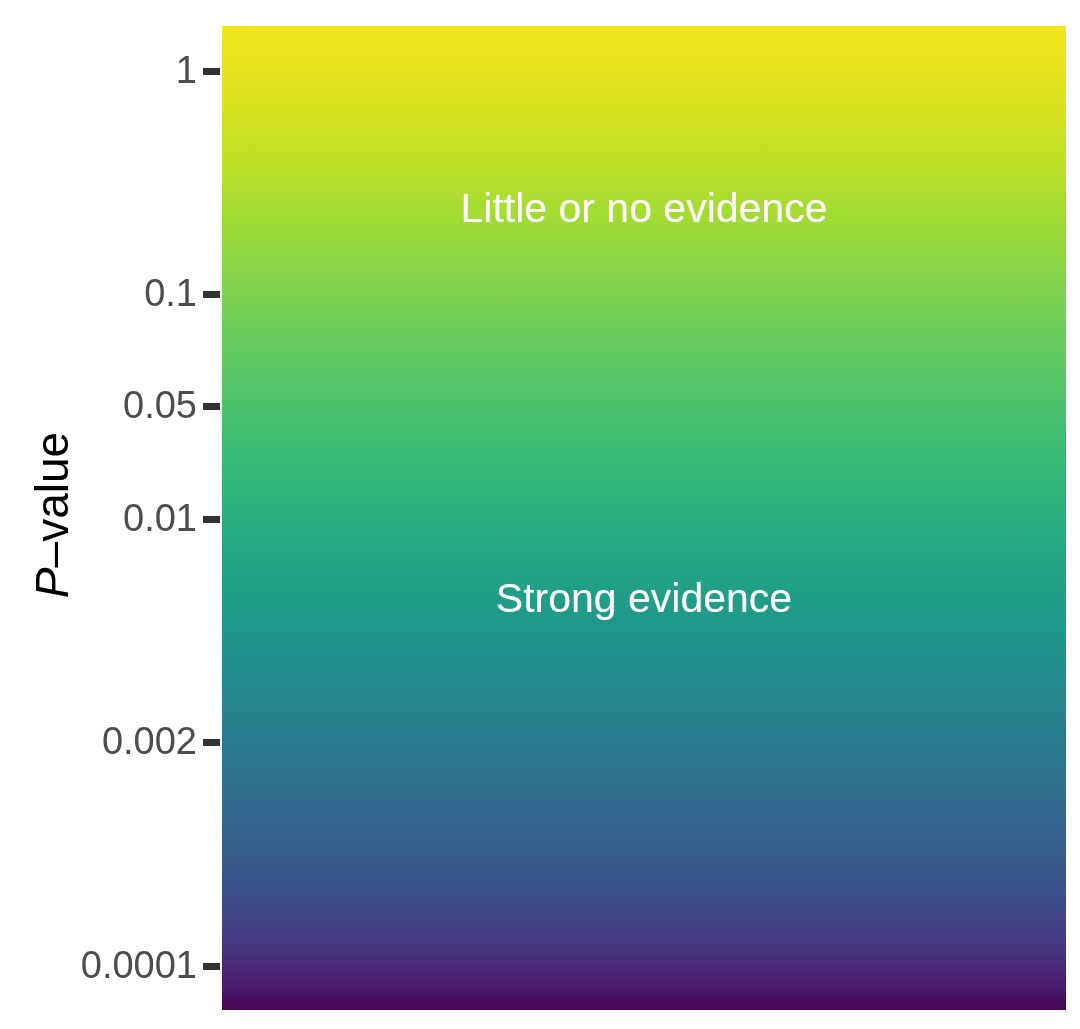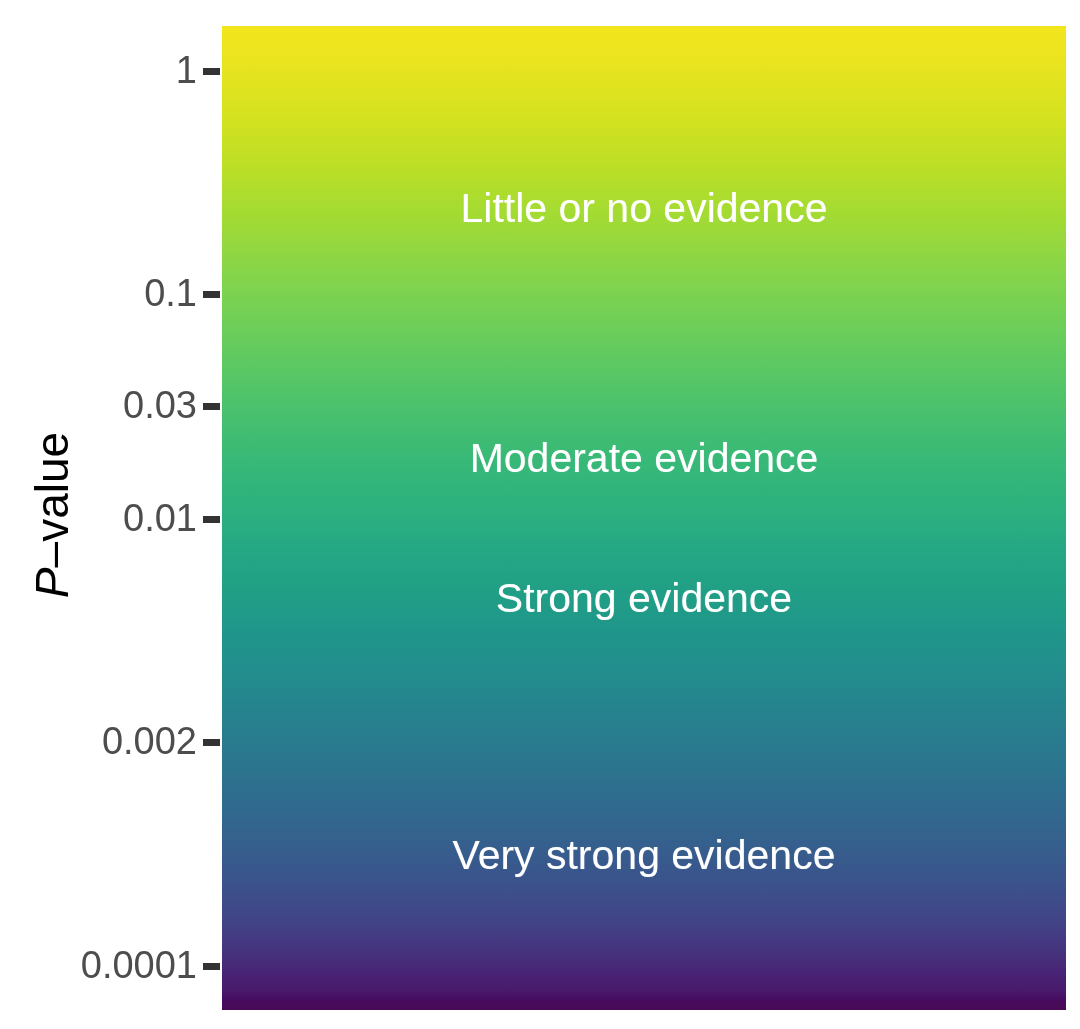--- a/index.html
+++ b/index.html
@@ -146,21 +146,21 @@
       <span class="ytick-label">1</span>
       <span class="ytick-mark"></span>
     </div>
 
     <div class="ytick" style="top:294px;">
       <span class="ytick-label">0.1</span>
       <span class="ytick-mark"></span>
     </div>
 
     <div class="ytick" style="top:406px;">
-      <span class="ytick-label">0.03</span>
+      <span class="ytick-label">0.05</span>
       <span class="ytick-mark"></span>
     </div>
 
     <div class="ytick" style="top:519px;">
       <span class="ytick-label">0.01</span>
       <span class="ytick-mark"></span>
     </div>
 
     <div class="ytick" style="top:742px;">
       <span class="ytick-label">0.002</span>
@@ -169,18 +169,16 @@
 
     <div class="ytick" style="top:966px;">
       <span class="ytick-label">0.0001</span>
       <span class="ytick-mark"></span>
     </div>
 
   </div>
 
   <div id="panel">
     <div class="panel-label" style="top:182px;">Little or no evidence</div>
-    <div class="panel-label" style="top:432px;">Moderate evidence</div>
     <div class="panel-label" style="top:572px;">Strong evidence</div>
-    <div class="panel-label" style="top:829px;">Very strong evidence</div>
   </div>
 
 </div>
 
 </body></html>

